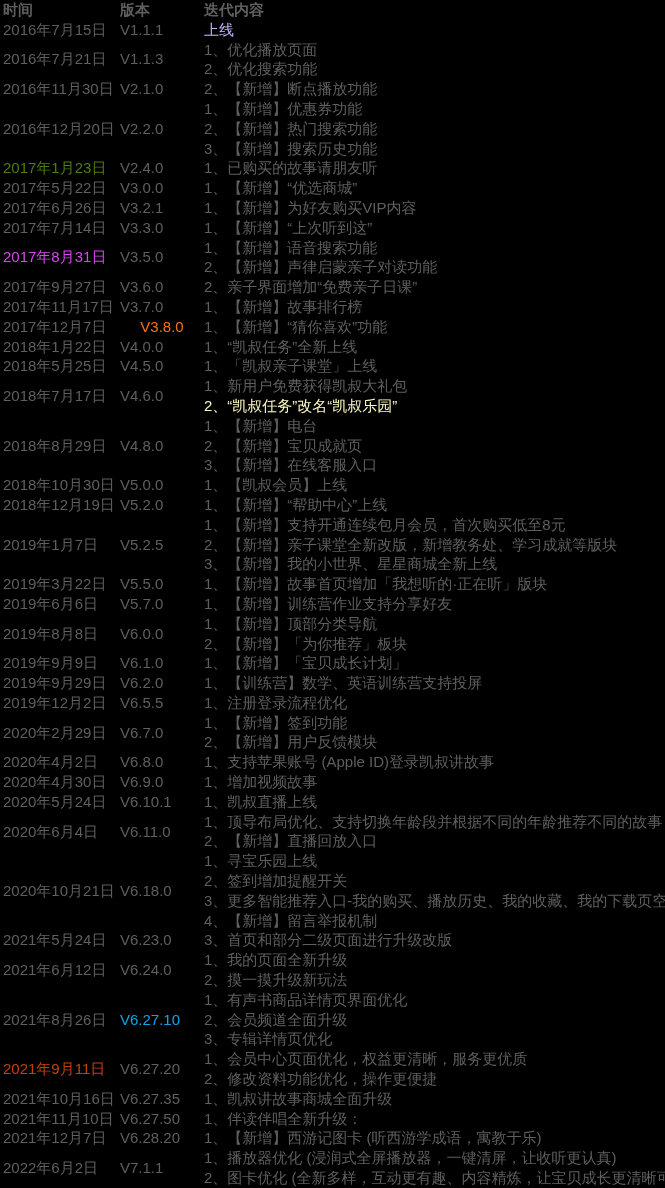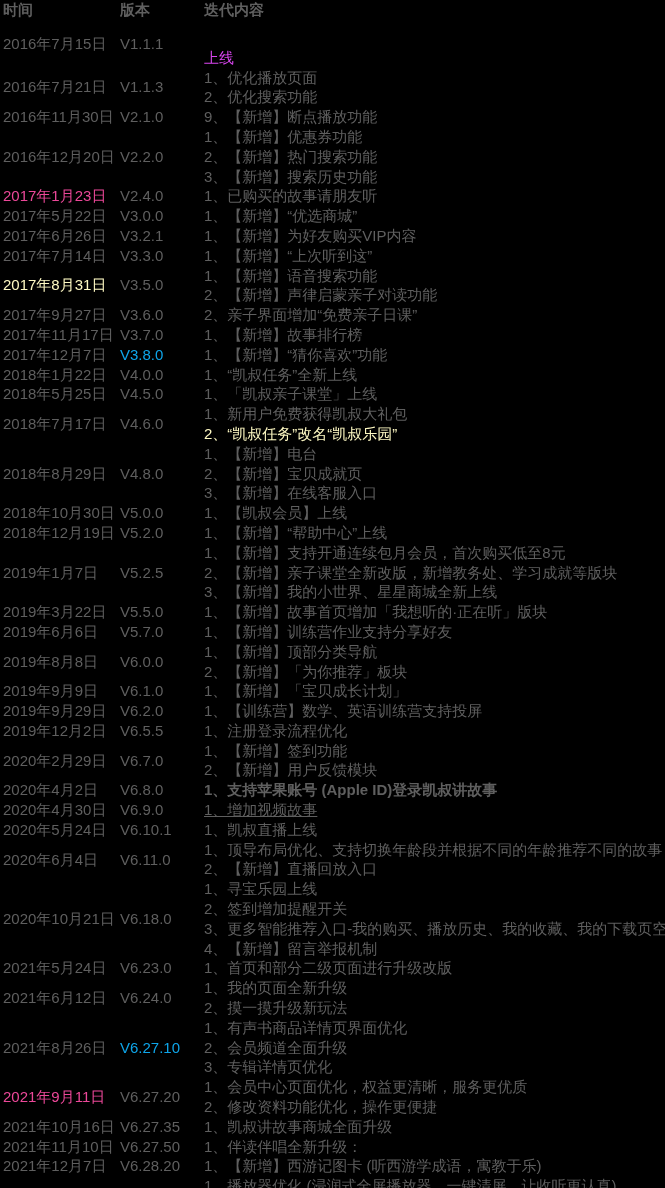--- a/index.html
+++ b/index.html
@@ -48,49 +48,49 @@
         <th class="cell-date" style="color: rgb(95, 95, 95);">时间</th>
         <th class="cell-ver" style="color: rgb(95, 95, 95);">版本</th>
         <th class="cell-items" style="color: rgb(95, 95, 95);">迭代内容</th>
       </tr>
   </thead>
   <tbody>
       <tr>
         <td class="cell-date" style="color: rgb(95, 95, 95);">2016年7月15日</td>
         <td class="cell-ver" style="color: rgb(95, 95, 95);">V1.1.1</td>
         <td class="cell-items" style="color: rgb(95, 95, 95);">
-          <div class="item-line" style="color: #d946ef; margin-top: 28px;">上线</div>
+          <div class="item-line" style="color: #c4b5fd;">上线</div>
         </td>
       </tr>
       <tr>
         <td class="cell-date" style="color: rgb(95, 95, 95);">2016年7月21日</td>
         <td class="cell-ver" style="color: rgb(95, 95, 95);">V1.1.3</td>
         <td class="cell-items" style="color: rgb(95, 95, 95);">
           <div class="item-line" style="color: rgb(95, 95, 95);">1、优化播放页面</div>
           <div class="item-line" style="color: rgb(95, 95, 95);">2、优化搜索功能</div>
         </td>
       </tr>
       <tr>
         <td class="cell-date" style="color: rgb(95, 95, 95);">2016年11月30日</td>
         <td class="cell-ver" style="color: rgb(95, 95, 95);">V2.1.0</td>
         <td class="cell-items" style="color: rgb(95, 95, 95);">
-          <div class="item-line" style="color: rgb(95, 95, 95);">9、【新增】断点播放功能</div>
+          <div class="item-line" style="color: rgb(95, 95, 95);">2、【新增】断点播放功能</div>
         </td>
       </tr>
       <tr>
         <td class="cell-date" style="color: rgb(95, 95, 95);">2016年12月20日</td>
         <td class="cell-ver" style="color: rgb(95, 95, 95);">V2.2.0</td>
         <td class="cell-items" style="color: rgb(95, 95, 95);">
           <div class="item-line" style="color: rgb(95, 95, 95);">1、【新增】优惠券功能</div>
           <div class="item-line" style="color: rgb(95, 95, 95);">2、【新增】热门搜索功能</div>
           <div class="item-line" style="color: rgb(95, 95, 95);">3、【新增】搜索历史功能</div>
         </td>
       </tr>
       <tr>
-        <td class="cell-date" style="color: #ec4899;">2017年1月23日</td>
+        <td class="cell-date" style="color: #4d7c0f;">2017年1月23日</td>
         <td class="cell-ver" style="color: rgb(95, 95, 95);">V2.4.0</td>
         <td class="cell-items" style="color: rgb(95, 95, 95);">
           <div class="item-line" style="color: rgb(95, 95, 95);">1、已购买的故事请朋友听</div>
         </td>
       </tr>
       <tr>
         <td class="cell-date" style="color: rgb(95, 95, 95);">2017年5月22日</td>
         <td class="cell-ver" style="color: rgb(95, 95, 95);">V3.0.0</td>
         <td class="cell-items" style="color: rgb(95, 95, 95);">
           <div class="item-line" style="color: rgb(95, 95, 95);">1、【新增】“优选商城”</div>
@@ -104,21 +104,21 @@
         </td>
       </tr>
       <tr>
         <td class="cell-date" style="color: rgb(95, 95, 95);">2017年7月14日</td>
         <td class="cell-ver" style="color: rgb(95, 95, 95);">V3.3.0</td>
         <td class="cell-items" style="color: rgb(95, 95, 95);">
           <div class="item-line" style="color: rgb(95, 95, 95);">1、【新增】“上次听到这”</div>
         </td>
       </tr>
       <tr>
-        <td class="cell-date" style="color: #fef9c3;">2017年8月31日</td>
+        <td class="cell-date" style="color: #d946ef;">2017年8月31日</td>
         <td class="cell-ver" style="color: rgb(95, 95, 95);">V3.5.0</td>
         <td class="cell-items" style="color: rgb(95, 95, 95);">
           <div class="item-line" style="color: rgb(95, 95, 95);">1、【新增】语音搜索功能</div>
           <div class="item-line" style="color: rgb(95, 95, 95);">2、【新增】声律启蒙亲子对读功能</div>
         </td>
       </tr>
       <tr>
         <td class="cell-date" style="color: rgb(95, 95, 95);">2017年9月27日</td>
         <td class="cell-ver" style="color: rgb(95, 95, 95);">V3.6.0</td>
         <td class="cell-items" style="color: rgb(95, 95, 95);">
@@ -127,21 +127,21 @@
       </tr>
       <tr>
         <td class="cell-date" style="color: rgb(95, 95, 95);">2017年11月17日</td>
         <td class="cell-ver" style="color: rgb(95, 95, 95);">V3.7.0</td>
         <td class="cell-items" style="color: rgb(95, 95, 95);">
           <div class="item-line" style="color: rgb(95, 95, 95);">1、【新增】故事排行榜</div>
         </td>
       </tr>
       <tr>
         <td class="cell-date" style="color: rgb(95, 95, 95);">2017年12月7日</td>
-        <td class="cell-ver" style="color: #0ea5e9;">V3.8.0</td>
+        <td class="cell-ver" style="color: #f97316; text-align: center;">V3.8.0</td>
         <td class="cell-items" style="color: rgb(95, 95, 95);">
           <div class="item-line" style="color: rgb(95, 95, 95);">1、【新增】“猜你喜欢”功能</div>
         </td>
       </tr>
       <tr>
         <td class="cell-date" style="color: rgb(95, 95, 95);">2018年1月22日</td>
         <td class="cell-ver" style="color: rgb(95, 95, 95);">V4.0.0</td>
         <td class="cell-items" style="color: rgb(95, 95, 95);">
           <div class="item-line" style="color: rgb(95, 95, 95);">1、“凯叔任务”全新上线</div>
         </td>
@@ -241,27 +241,27 @@
         <td class="cell-ver" style="color: rgb(95, 95, 95);">V6.7.0</td>
         <td class="cell-items" style="color: rgb(95, 95, 95);">
           <div class="item-line" style="color: rgb(95, 95, 95);">1、【新增】签到功能</div>
           <div class="item-line" style="color: rgb(95, 95, 95);">2、【新增】用户反馈模块</div>
         </td>
       </tr>
       <tr>
         <td class="cell-date" style="color: rgb(95, 95, 95);">2020年4月2日</td>
         <td class="cell-ver" style="color: rgb(95, 95, 95);">V6.8.0</td>
         <td class="cell-items" style="color: rgb(95, 95, 95);">
-          <div class="item-line" style="color: rgb(95, 95, 95); font-weight: bold;">1、支持苹果账号 (Apple ID)登录凯叔讲故事</div>
+          <div class="item-line" style="color: rgb(95, 95, 95);">1、支持苹果账号 (Apple ID)登录凯叔讲故事</div>
         </td>
       </tr>
       <tr>
         <td class="cell-date" style="color: rgb(95, 95, 95);">2020年4月30日</td>
         <td class="cell-ver" style="color: rgb(95, 95, 95);">V6.9.0</td>
-        <td class="cell-items" style="color: rgb(95, 95, 95); text-decoration: underline;">
+        <td class="cell-items" style="color: rgb(95, 95, 95);">
           <div class="item-line" style="color: rgb(95, 95, 95);">1、增加视频故事</div>
         </td>
       </tr>
       <tr>
         <td class="cell-date" style="color: rgb(95, 95, 95);">2020年5月24日</td>
         <td class="cell-ver" style="color: rgb(95, 95, 95);">V6.10.1</td>
         <td class="cell-items" style="color: rgb(95, 95, 95);">
           <div class="item-line" style="color: rgb(95, 95, 95);">1、凯叔直播上线</div>
         </td>
       </tr>
@@ -280,42 +280,42 @@
           <div class="item-line" style="color: rgb(95, 95, 95);">1、寻宝乐园上线</div>
           <div class="item-line" style="color: rgb(95, 95, 95);">2、签到增加提醒开关</div>
           <div class="item-line" style="color: rgb(95, 95, 95);">3、更多智能推荐入口-我的购买、播放历史、我的收藏、我的下载页空页面</div>
           <div class="item-line" style="color: rgb(95, 95, 95);">4、【新增】留言举报机制</div>
         </td>
       </tr>
       <tr>
         <td class="cell-date" style="color: rgb(95, 95, 95);">2021年5月24日</td>
         <td class="cell-ver" style="color: rgb(95, 95, 95);">V6.23.0</td>
         <td class="cell-items" style="color: rgb(95, 95, 95);">
-          <div class="item-line" style="color: rgb(95, 95, 95);">1、首页和部分二级页面进行升级改版</div>
+          <div class="item-line" style="color: rgb(95, 95, 95);">3、首页和部分二级页面进行升级改版</div>
         </td>
       </tr>
       <tr>
         <td class="cell-date" style="color: rgb(95, 95, 95);">2021年6月12日</td>
         <td class="cell-ver" style="color: rgb(95, 95, 95);">V6.24.0</td>
         <td class="cell-items" style="color: rgb(95, 95, 95);">
           <div class="item-line" style="color: rgb(95, 95, 95);">1、我的页面全新升级</div>
           <div class="item-line" style="color: rgb(95, 95, 95);">2、摸一摸升级新玩法</div>
         </td>
       </tr>
       <tr>
         <td class="cell-date" style="color: rgb(95, 95, 95);">2021年8月26日</td>
         <td class="cell-ver" style="color: #0ea5e9;">V6.27.10</td>
         <td class="cell-items" style="color: rgb(95, 95, 95);">
           <div class="item-line" style="color: rgb(95, 95, 95);">1、有声书商品详情页界面优化</div>
           <div class="item-line" style="color: rgb(95, 95, 95);">2、会员频道全面升级</div>
           <div class="item-line" style="color: rgb(95, 95, 95);">3、专辑详情页优化</div>
         </td>
       </tr>
       <tr>
-        <td class="cell-date" style="color: #ec4899; margin-left: 8px;">2021年9月11日</td>
+        <td class="cell-date" style="color: #c2410c; margin-left: 8px;">2021年9月11日</td>
         <td class="cell-ver" style="color: rgb(95, 95, 95);">V6.27.20</td>
         <td class="cell-items" style="color: rgb(95, 95, 95);">
           <div class="item-line" style="color: rgb(95, 95, 95);">1、会员中心页面优化，权益更清晰，服务更优质</div>
           <div class="item-line" style="color: rgb(95, 95, 95);">2、修改资料功能优化，操作更便捷</div>
         </td>
       </tr>
       <tr>
         <td class="cell-date" style="color: rgb(95, 95, 95);">2021年10月16日</td>
         <td class="cell-ver" style="color: rgb(95, 95, 95);">V6.27.35</td>
         <td class="cell-items" style="color: rgb(95, 95, 95);">

